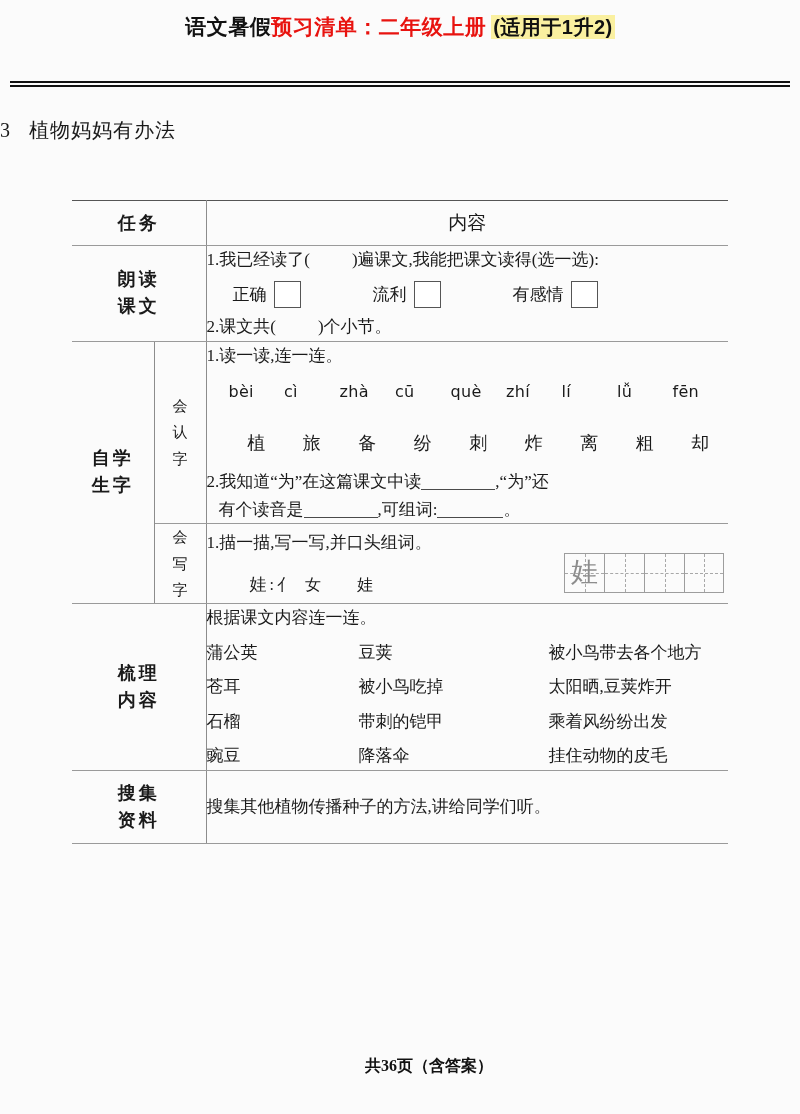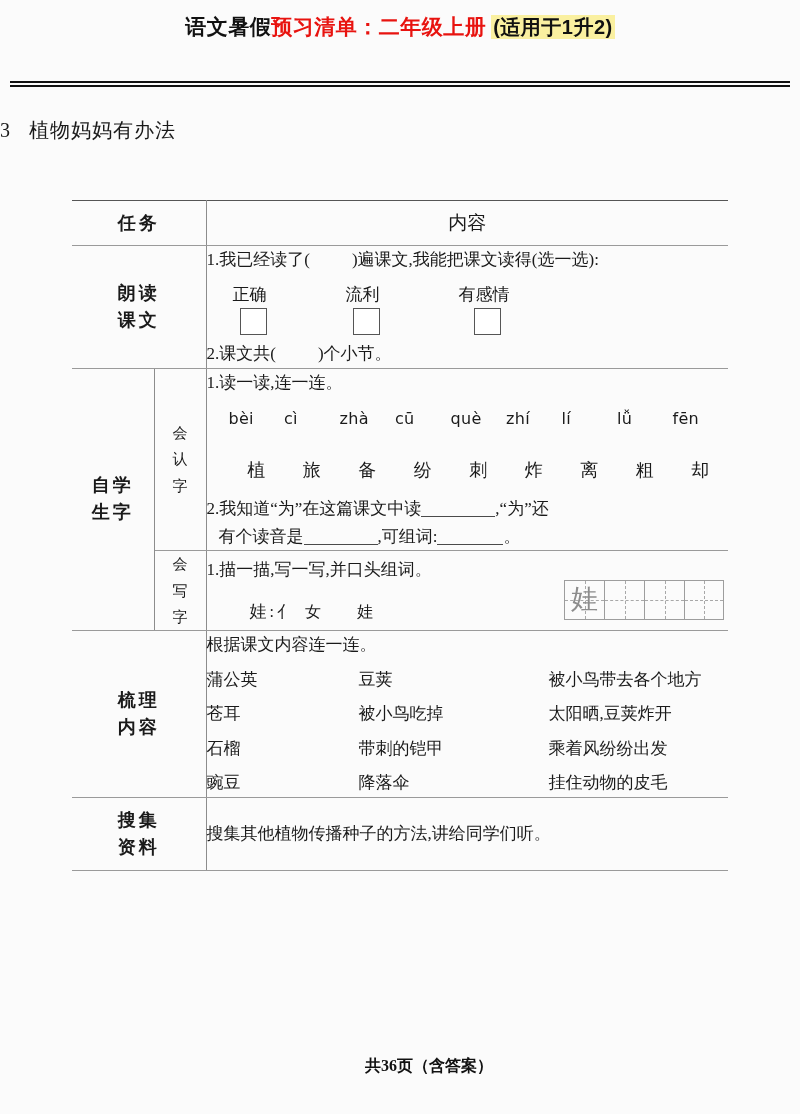--- a/index.html
+++ b/index.html
@@ -122,21 +122,21 @@
   .blank-ul.short { width: 66px; }
 
   
   .check-row {
     margin-top: 7px;
     margin-bottom: 5px;
     padding-left: 26px;
     display: flex;
     align-items: center;
   }
-  .check-group { display: flex; align-items: center; flex-direction: column; }
+  .check-group { display: flex; align-items: center; }
   .check-label { font-size: 17px; margin-right: 7px; }
   .check-box {
     display: inline-block;
     width: 25px;
     height: 25px;
     border: 1.3px solid #555;
     background: #fff;
   }
   .gap-a { width: 72px; }
   .gap-b { width: 72px; }

